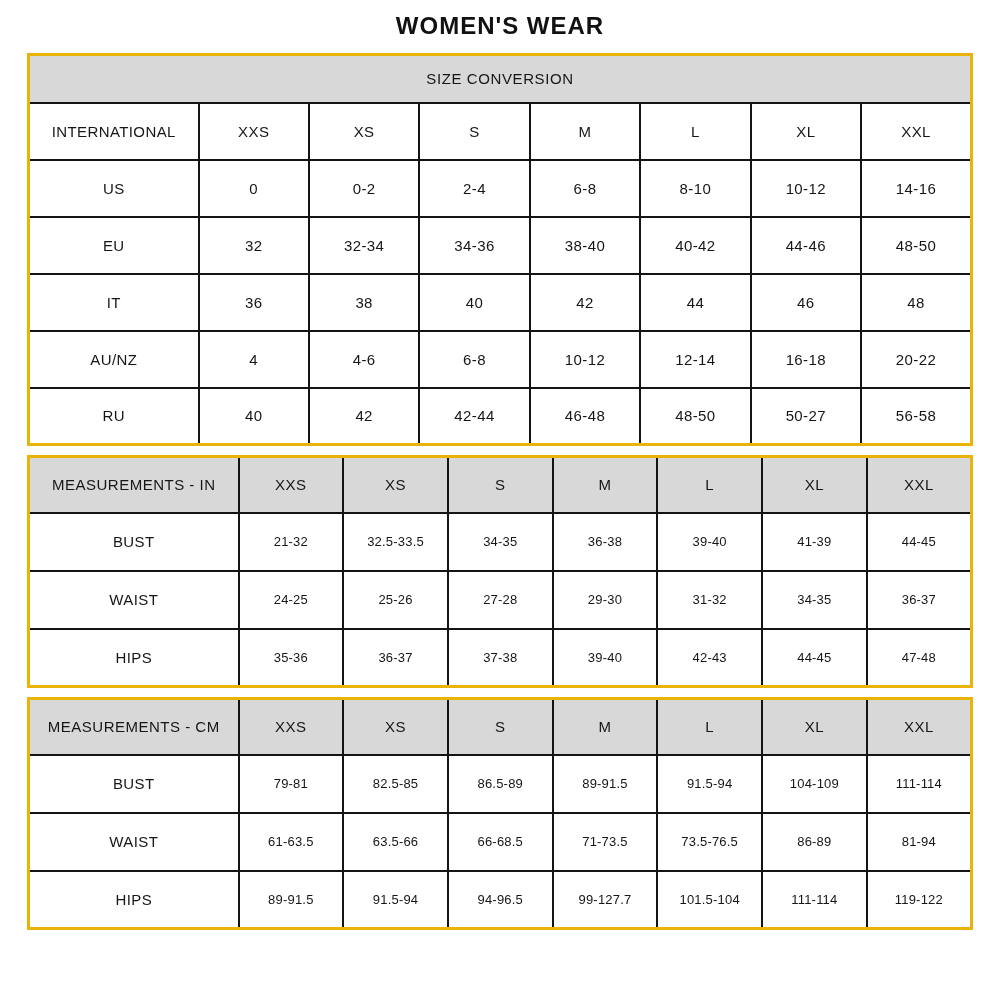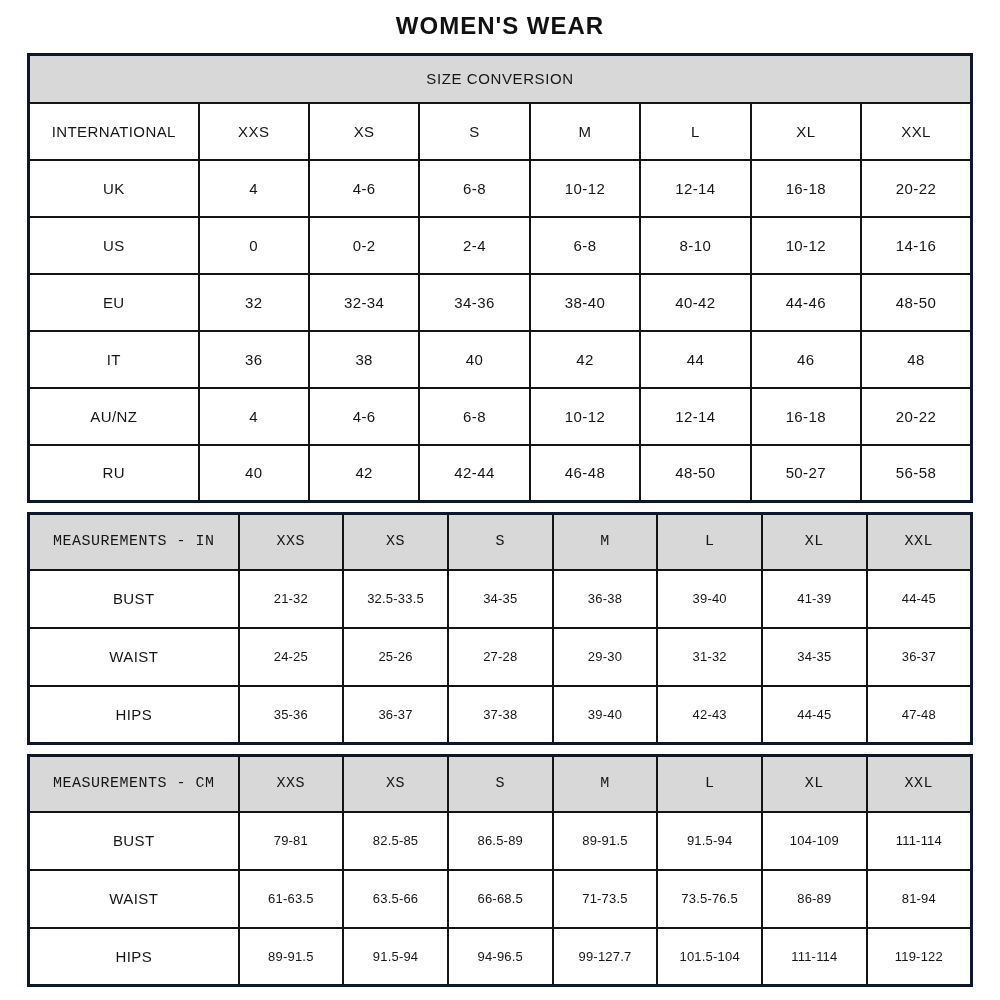--- a/index.html
+++ b/index.html
@@ -19,21 +19,21 @@
     font-size: 24px;
     font-weight: 700;
     letter-spacing: 1px;
     margin-bottom: 13px;
     color: #111111;
   }
   table.tbl {
     width: 100%;
     border-collapse: collapse;
     table-layout: fixed;
-    border: 3px solid #0f172a;
+    border: 3px solid #eab308;
   }
   table.tbl th, table.tbl td {
     border: 2px solid #141414;
     text-align: center;
     vertical-align: middle;
     font-weight: 400;
   }
   
   .banner {
     background: #d8d8d8;
@@ -44,21 +44,21 @@
   }
   .tbl-conversion .col-head,
   .tbl-conversion .row-label,
   .tbl-conversion .conv-val {
     font-size: 15px;
     letter-spacing: 0.4px;
   }
   .tbl-conversion thead tr.cols { height: 57px; }
   .tbl-conversion tbody tr { height: 57px; }
   
-  .tbl-meas thead tr { height: 56px; font-family: Liberation Mono, monospace; }
+  .tbl-meas thead tr { height: 56px; }
   .tbl-meas tbody tr { height: 58px; }
   .meas-head {
     background: #d8d8d8;
     font-weight: 700;
     font-size: 15px;
     letter-spacing: 0.5px;
   }
   .tbl-meas .row-label {
     font-size: 15px;
     letter-spacing: 0.4px;
@@ -98,30 +98,20 @@
           <th class="col-head">XS</th>
           <th class="col-head">S</th>
           <th class="col-head">M</th>
           <th class="col-head">L</th>
           <th class="col-head">XL</th>
           <th class="col-head">XXL</th>
         </tr>
     </thead>
     <tbody id="conv-body">
         <tr>
-          <th class="row-label">UK</th>
-          <td class="conv-val">4</td>
-          <td class="conv-val">4-6</td>
-          <td class="conv-val">6-8</td>
-          <td class="conv-val">10-12</td>
-          <td class="conv-val">12-14</td>
-          <td class="conv-val">16-18</td>
-          <td class="conv-val">20-22</td>
-        </tr>
-        <tr>
           <th class="row-label">US</th>
           <td class="conv-val">0</td>
           <td class="conv-val">0-2</td>
           <td class="conv-val">2-4</td>
           <td class="conv-val">6-8</td>
           <td class="conv-val">8-10</td>
           <td class="conv-val">10-12</td>
           <td class="conv-val">14-16</td>
         </tr>
         <tr>

